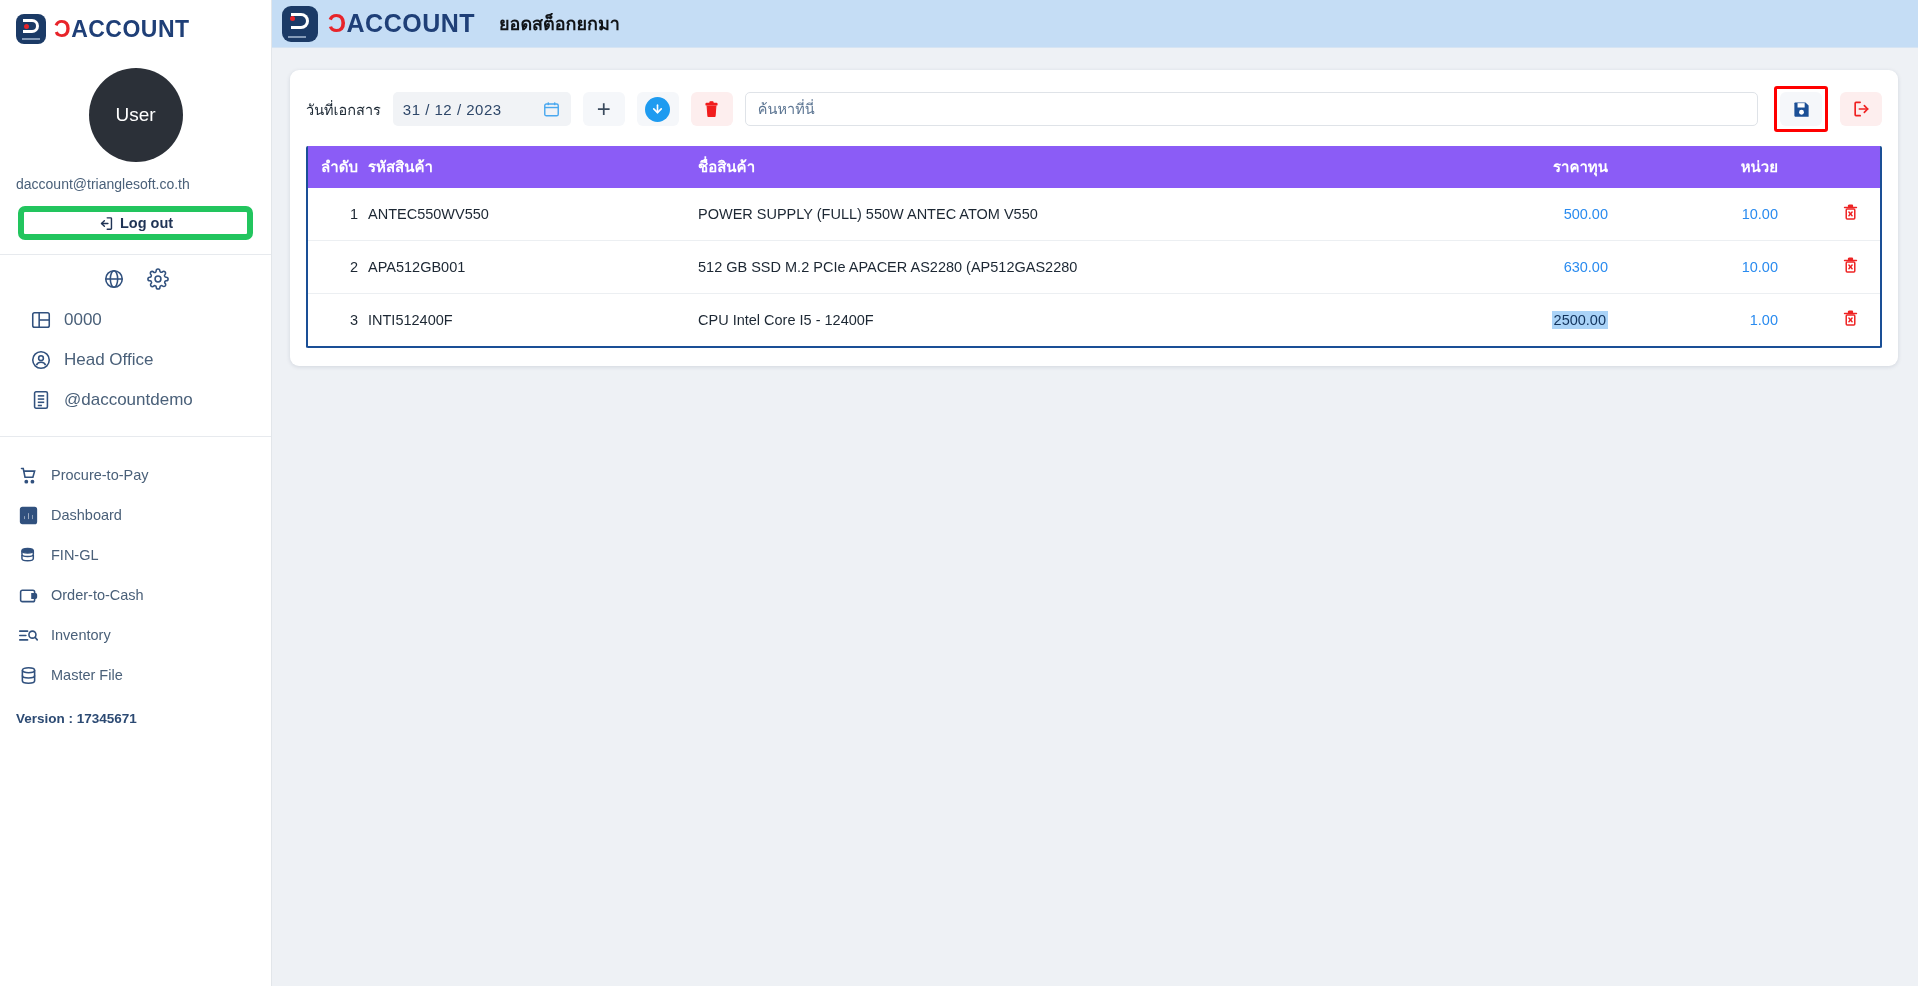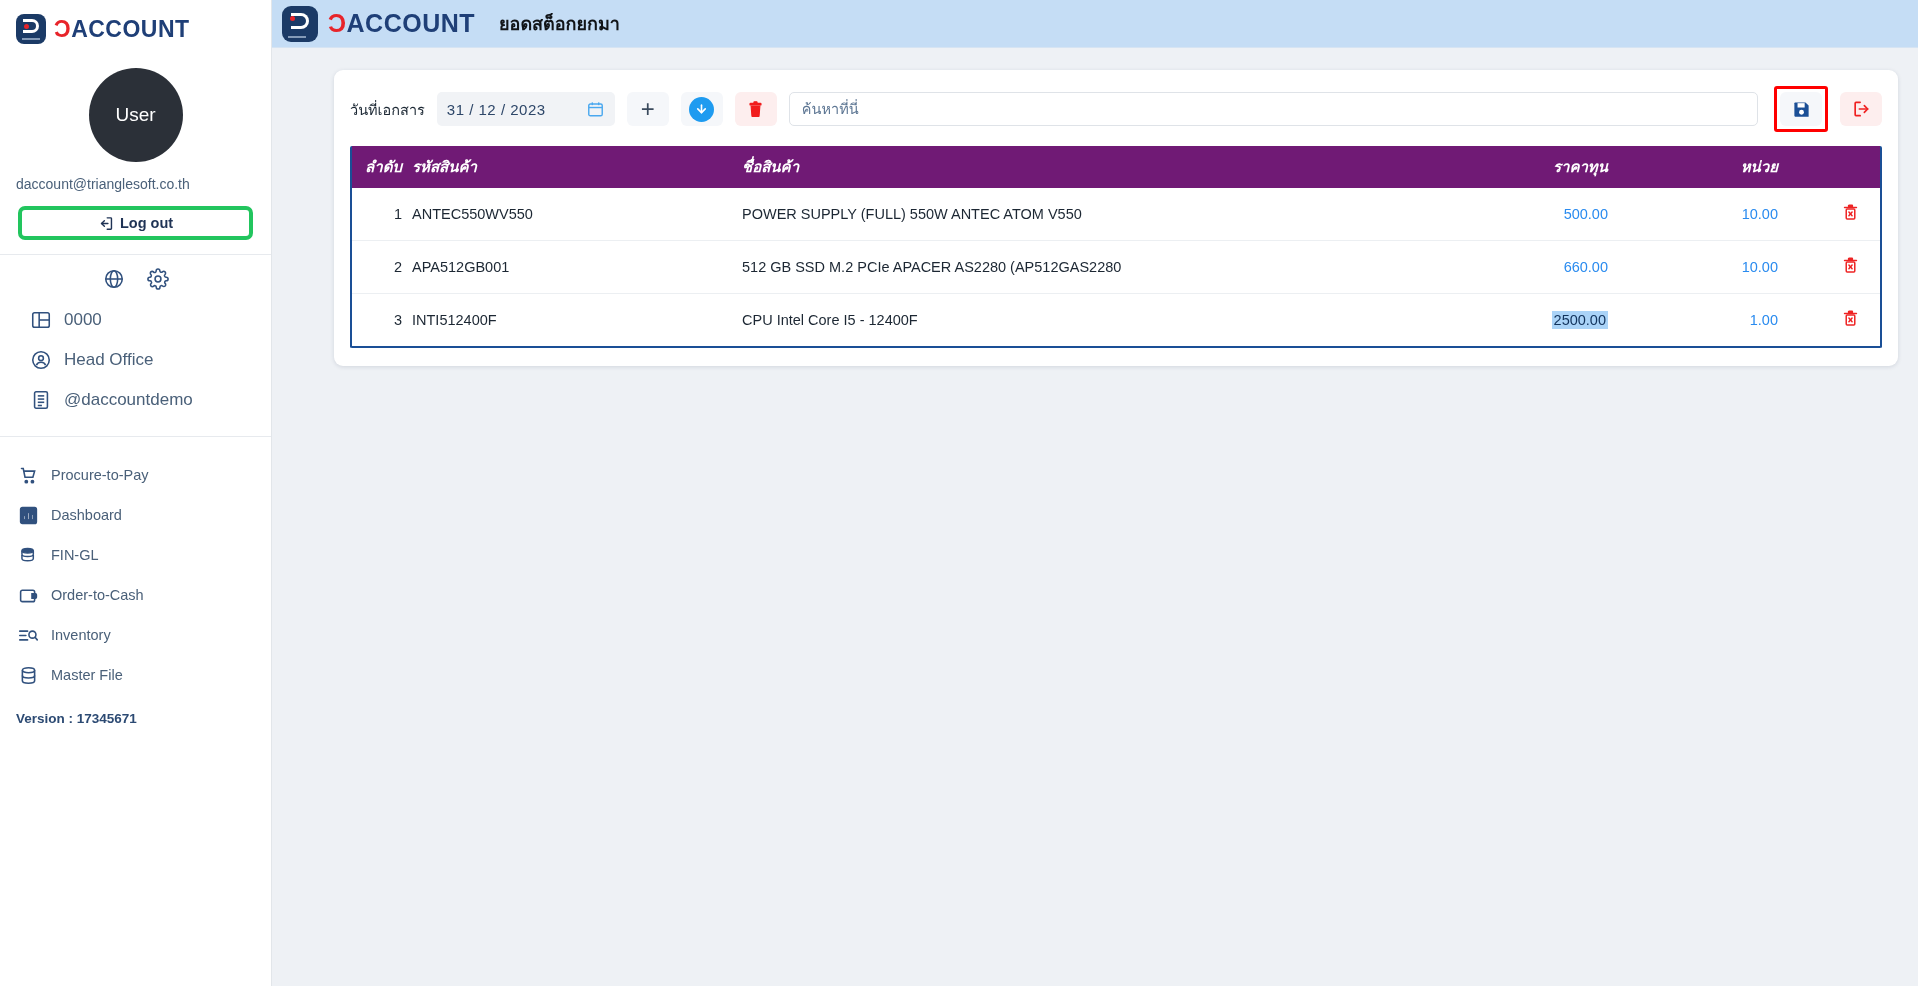--- a/index.html
+++ b/index.html
@@ -49,21 +49,21 @@
     width: 94px; height: 94px; border-radius: 50%;
     background: #2b3038; margin: 4px auto 0;
     display: flex; align-items: center; justify-content: center;
     color: #ffffff; font-size: 19px;
   }
   .profile-email {
     margin-top: 14px; font-size: 14px; color: #4a6079; word-break: break-all;
   }
   .logout-btn {
     margin: 14px 2px 0; height: 34px;
-    border: 4px solid #22c55e; border-radius: 7px; background: #fff;
+    border: 6px solid #22c55e; border-radius: 7px; background: #fff;
     display: flex; align-items: center; justify-content: center; gap: 5px;
     font-size: 14.5px; font-weight: 700; color: #1f3355; cursor: pointer;
   }
   .sidebar-divider { border-bottom: 1px solid #e7eaee; margin-top: 14px; }
 
   .quick-icons {
     display: flex; align-items: center; justify-content: center; gap: 22px;
     padding: 13px 0 6px;
   }
   .info-list { padding: 4px 0 10px; }
@@ -96,21 +96,20 @@
   .topbar .brand-word { font-size: 25px; }
   .page-title {
     margin-left: 14px; font-size: 18px; font-weight: 700; color: #111418;
   }
 
   .content { padding: 22px 20px 0 18px; }
   .card {
     background: #ffffff; border-radius: 9px;
     box-shadow: 0 1px 4px rgba(22,40,70,.13);
     padding: 16px 16px 18px;
-    margin-left: 44px;
   }
 
   .toolbar { display: flex; align-items: center; gap: 12px; }
   .toolbar-label { font-size: 14.5px; color: #1b2733; white-space: nowrap; }
   .date-field {
     display: flex; align-items: center; gap: 8px;
     width: 178px; height: 34px; padding: 0 10px;
     background: #f1f3f6; border-radius: 5px;
     font-size: 15px; color: #2e4769; letter-spacing: .5px;
     cursor: text;
@@ -137,22 +136,22 @@
   .search-input::placeholder { color: #5d7693; }
   .save-highlight {
     border: 3px solid #ff0000; border-radius: 3px;
     padding: 3px; display: inline-flex; margin-left: 4px;
   }
 
   
   .table-wrap { margin-top: 14px; border: 2px solid #1a4f96; border-top: none; border-radius: 2px; }
   table { width: 100%; border-collapse: collapse; table-layout: fixed; }
   thead th {
-    background: #701a75; color: #ffffff; font-size: 15px; font-weight: 700;
-    padding: 9px 0; text-align: left; font-style: italic;
+    background: #8b5cf6; color: #ffffff; font-size: 15px; font-weight: 700;
+    padding: 9px 0; text-align: left;
   }
   .c-seq  { width: 60px;  text-align: right; padding-right: 10px !important; }
   .c-code { width: 330px; }
   .c-name { width: auto; }
   .c-cost { width: 210px; text-align: right; padding-right: 42px !important; }
   .c-unit { width: 170px; text-align: right; padding-right: 42px !important; }
   .c-del  { width: 60px; }
   tbody td {
     font-size: 14.5px; color: #1c2733; padding: 15px 0;
     border-bottom: 1px solid #eceff2;
@@ -431,21 +430,21 @@
                         <rect x="6.6" y="7.6" width="10.8" height="12.6" rx="1.2"></rect>
                         <line x1="10" y1="11.5" x2="14" y2="16" stroke-linecap="round"></line>
                         <line x1="14" y1="11.5" x2="10" y2="16" stroke-linecap="round"></line>
                       </svg>
                     </span></td>
                 </tr>
                 <tr>
                   <td class="c-seq">2</td>
                   <td class="c-code">APA512GB001</td>
                   <td class="c-name">512 GB SSD M.2 PCIe APACER AS2280 (AP512GAS2280</td>
-                  <td class="c-cost">660.00</td>
+                  <td class="c-cost">630.00</td>
                   <td class="c-unit">10.00</td>
                   <td class="c-del"><span class="row-del">
                       <svg width="19" height="19" viewBox="0 0 24 24" fill="none" stroke="#ee2424" stroke-width="1.9">
                         <line x1="4.5" y1="5.8" x2="19.5" y2="5.8" stroke-linecap="round"></line>
                         <rect x="9.6" y="3" width="4.8" height="1.9" rx=".5"></rect>
                         <rect x="6.6" y="7.6" width="10.8" height="12.6" rx="1.2"></rect>
                         <line x1="10" y1="11.5" x2="14" y2="16" stroke-linecap="round"></line>
                         <line x1="14" y1="11.5" x2="10" y2="16" stroke-linecap="round"></line>
                       </svg>
                     </span></td>

